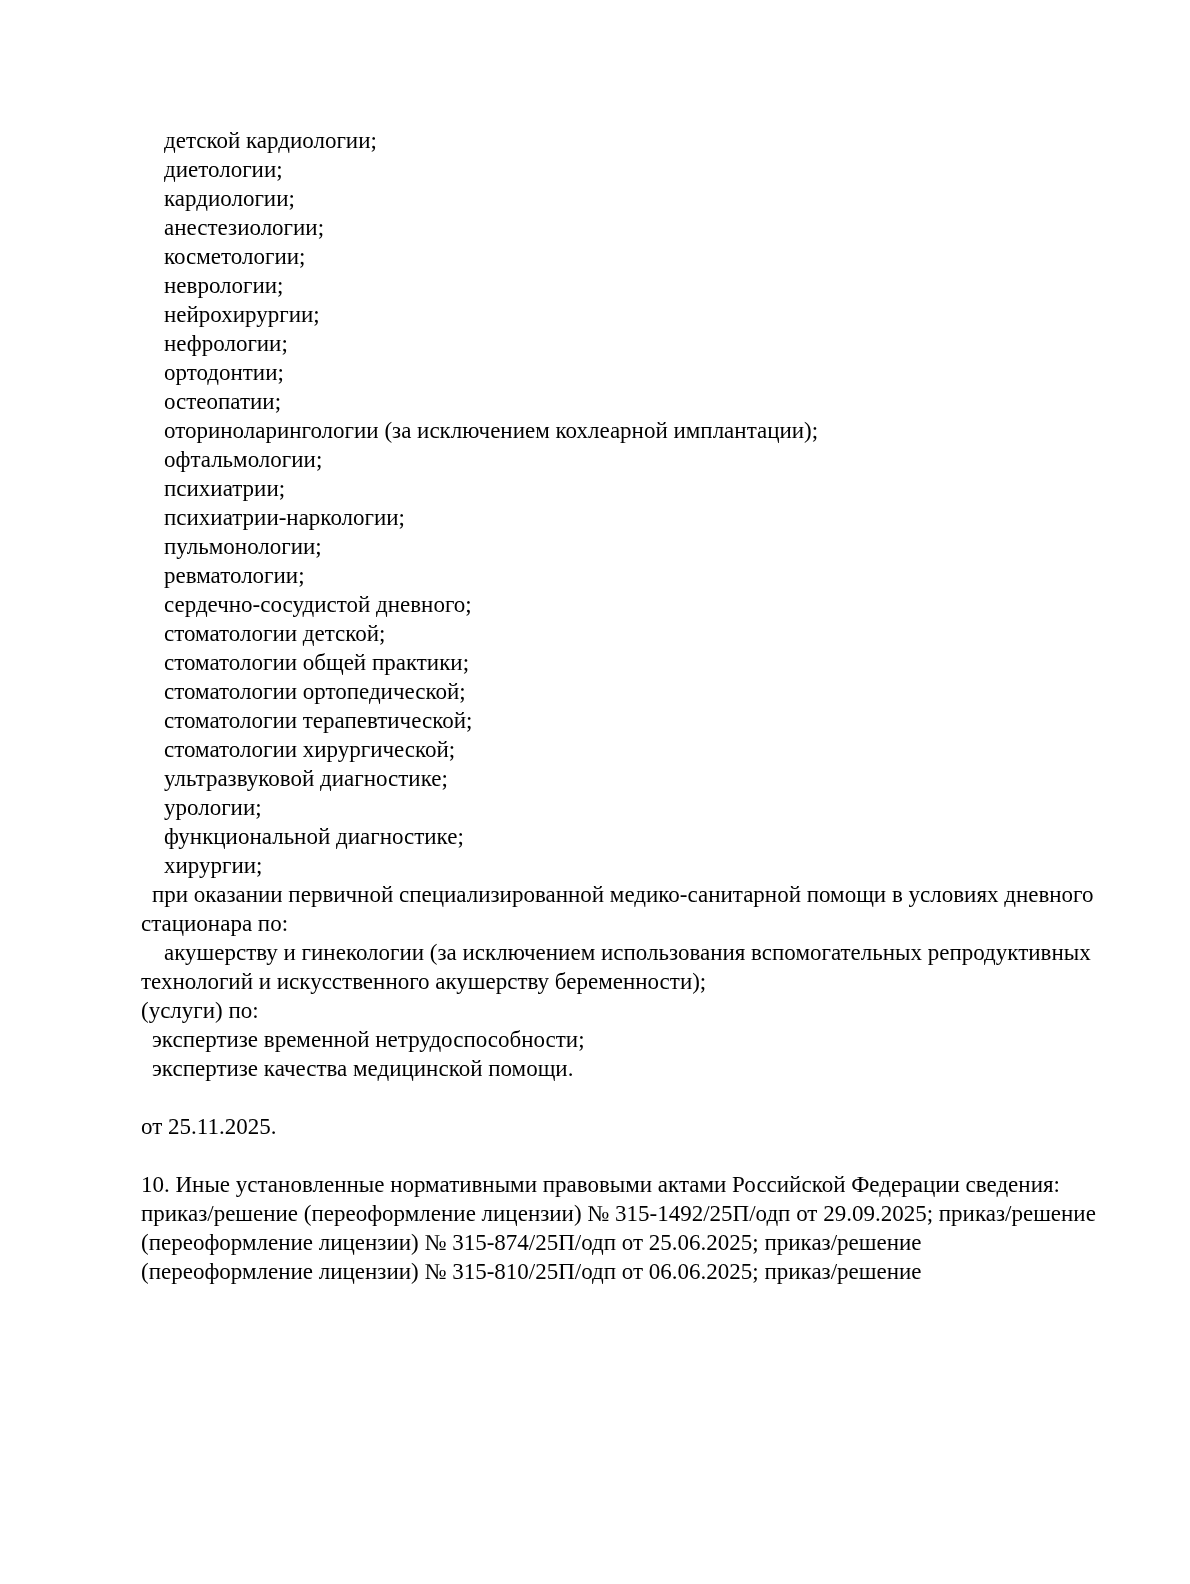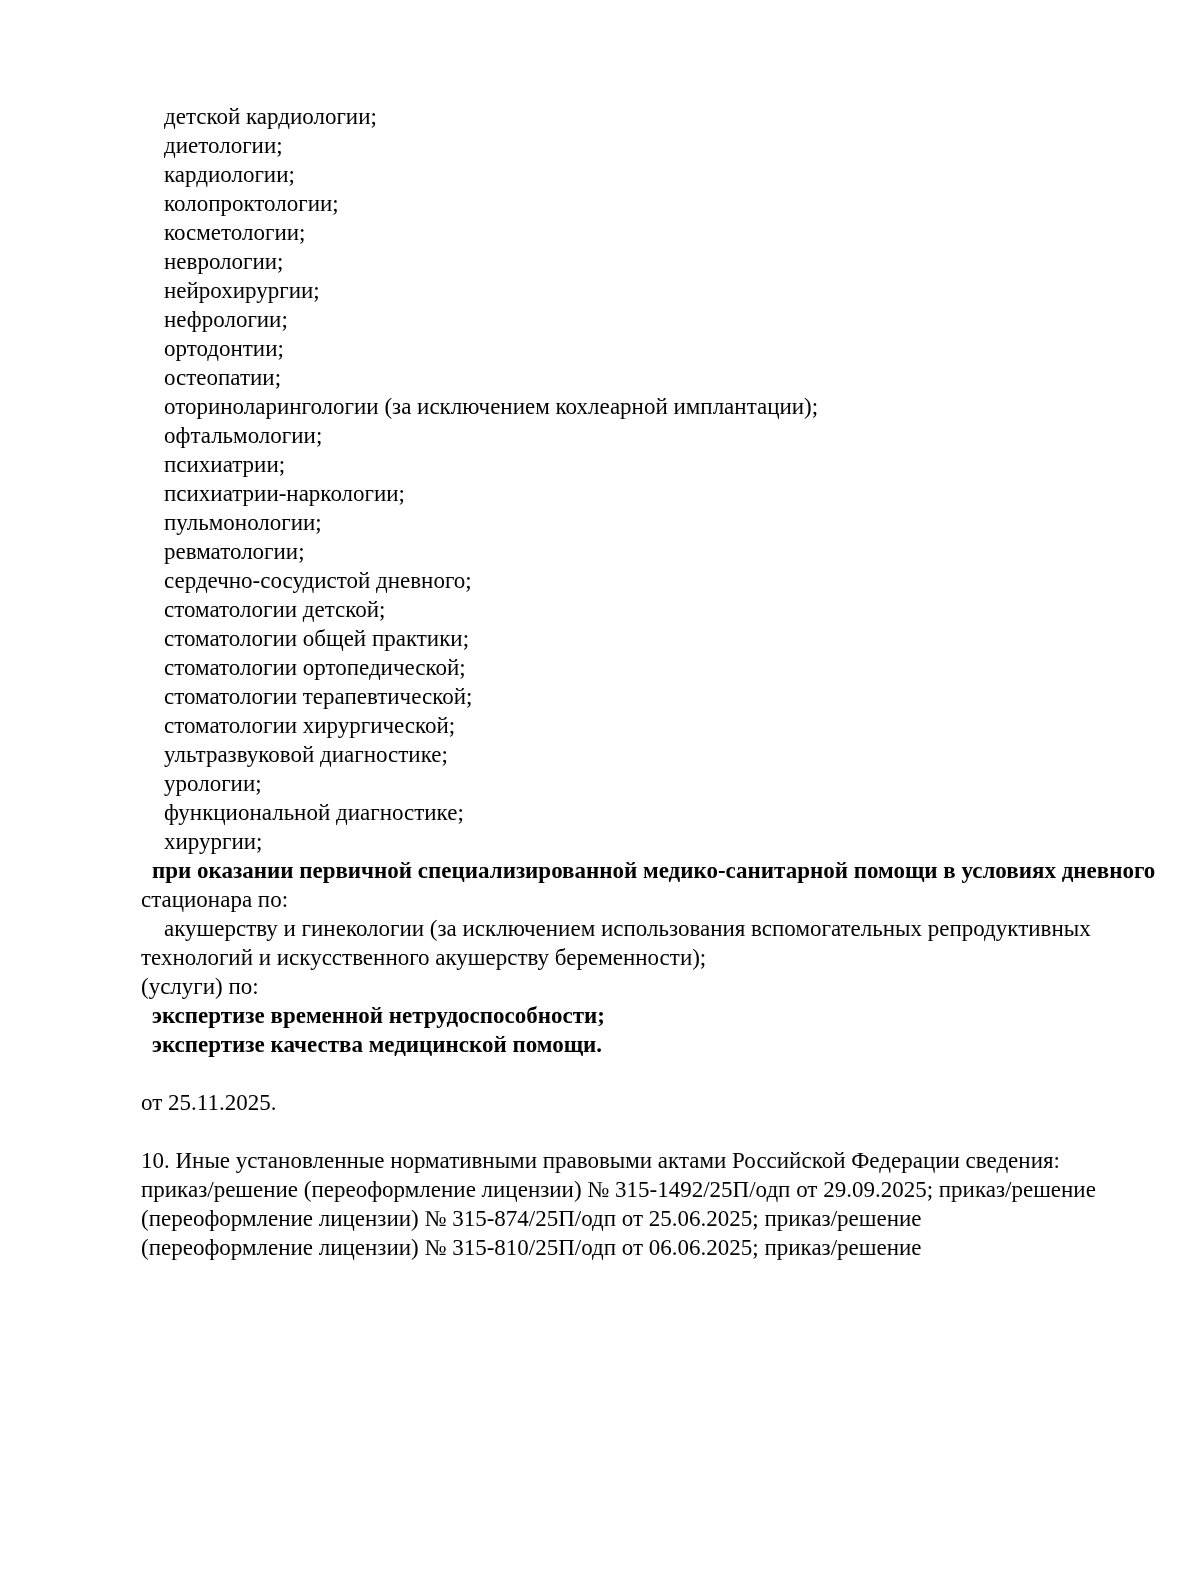--- a/index.html
+++ b/index.html
@@ -12,41 +12,42 @@
     width: 1190px;
     height: 1584px;
     background: #ffffff;
     color: #000000;
     font-family: "Liberation Serif", "DejaVu Serif", serif;
     font-size: 23px;
     overflow: hidden;
   }
   .text-block {
     padding-top: 102px;
+    margin-top: 24px;
   }
   .line {
     height: 29px;
     line-height: 29px;
     white-space: pre;
   }
   
   .indent-m { padding-left: 141px; }  
-  .indent-p { padding-left: 152px; font-weight: bold; }  
+  .indent-p { padding-left: 152px; }  
   .indent-l { padding-left: 164px; }  
   .indent-b { padding-left: 141px; }  
 </style>
 </head>
 <body>
 
 <div class="page" style="background: rgb(255, 255, 255); color: rgb(0, 0, 0);">
   <div class="text-block" id="doc-lines">
       <div class="line indent-l">детской кардиологии;</div>
       <div class="line indent-l">диетологии;</div>
       <div class="line indent-l">кардиологии;</div>
-      <div class="line indent-l">колопроктологии;</div>
+      <div class="line indent-l">анестезиологии;</div>
       <div class="line indent-l">косметологии;</div>
       <div class="line indent-l">неврологии;</div>
       <div class="line indent-l">нейрохирургии;</div>
       <div class="line indent-l">нефрологии;</div>
       <div class="line indent-l">ортодонтии;</div>
       <div class="line indent-l">остеопатии;</div>
       <div class="line indent-l">оториноларингологии (за исключением кохлеарной имплантации);</div>
       <div class="line indent-l">офтальмологии;</div>
       <div class="line indent-l">психиатрии;</div>
       <div class="line indent-l">психиатрии-наркологии;</div>

